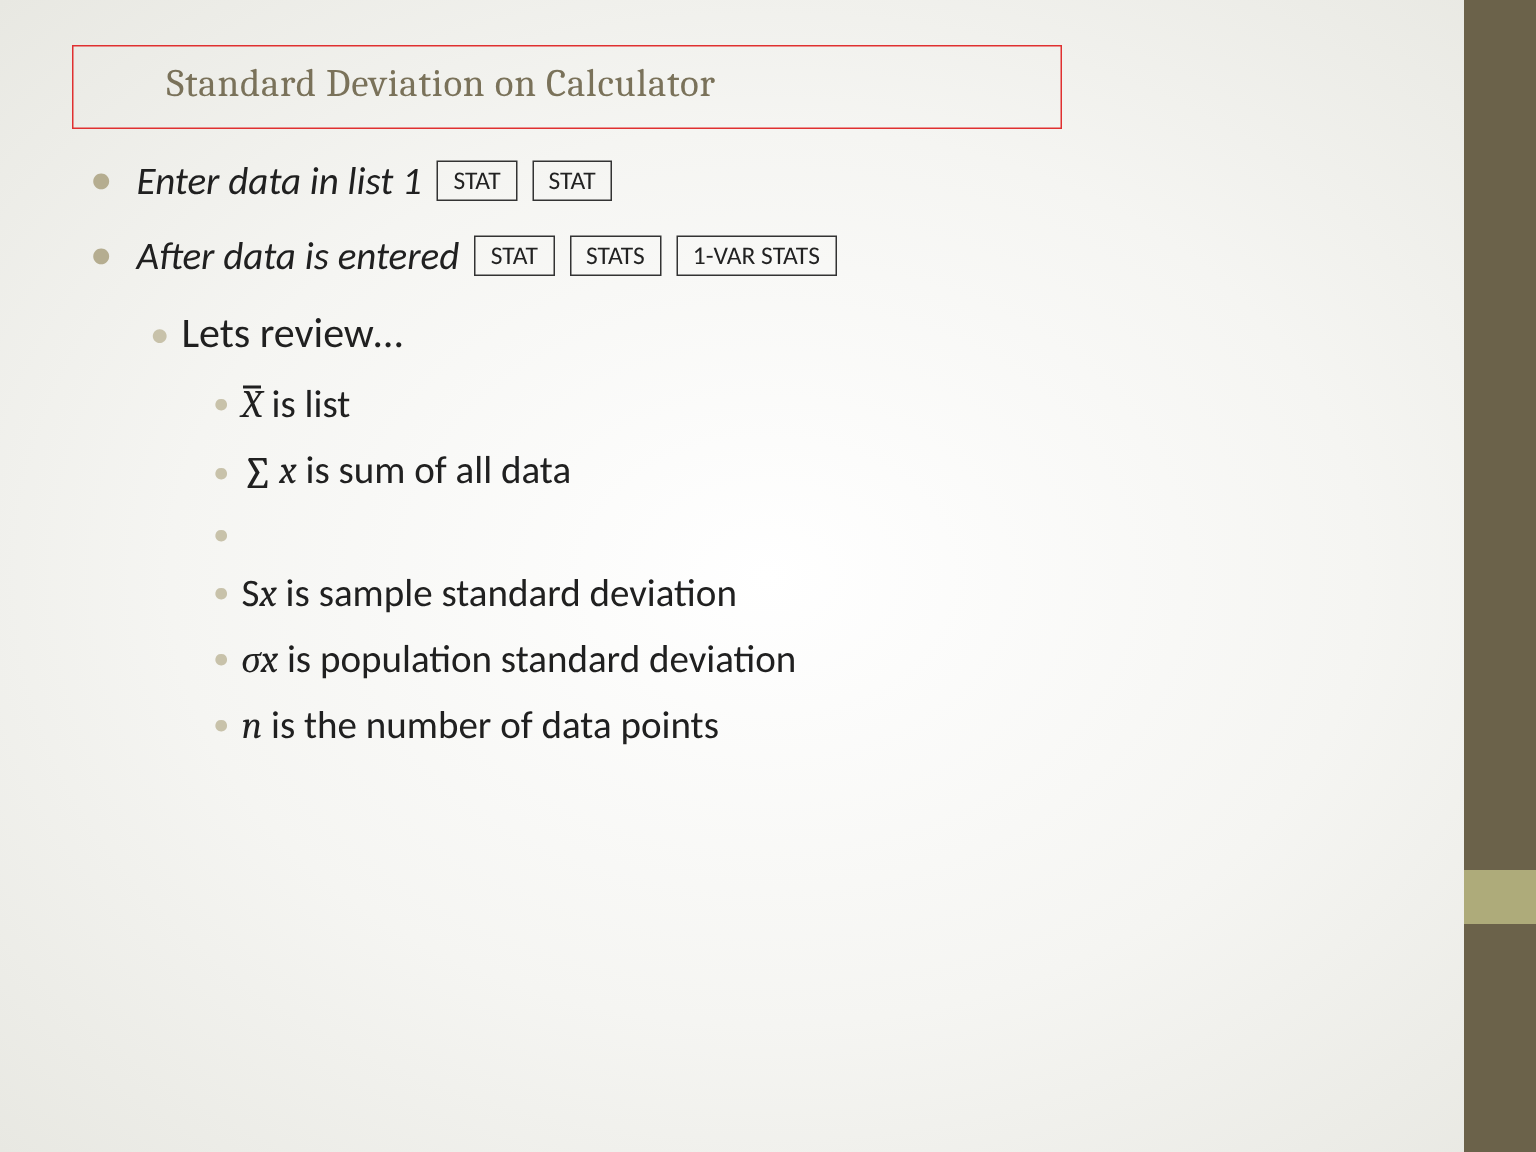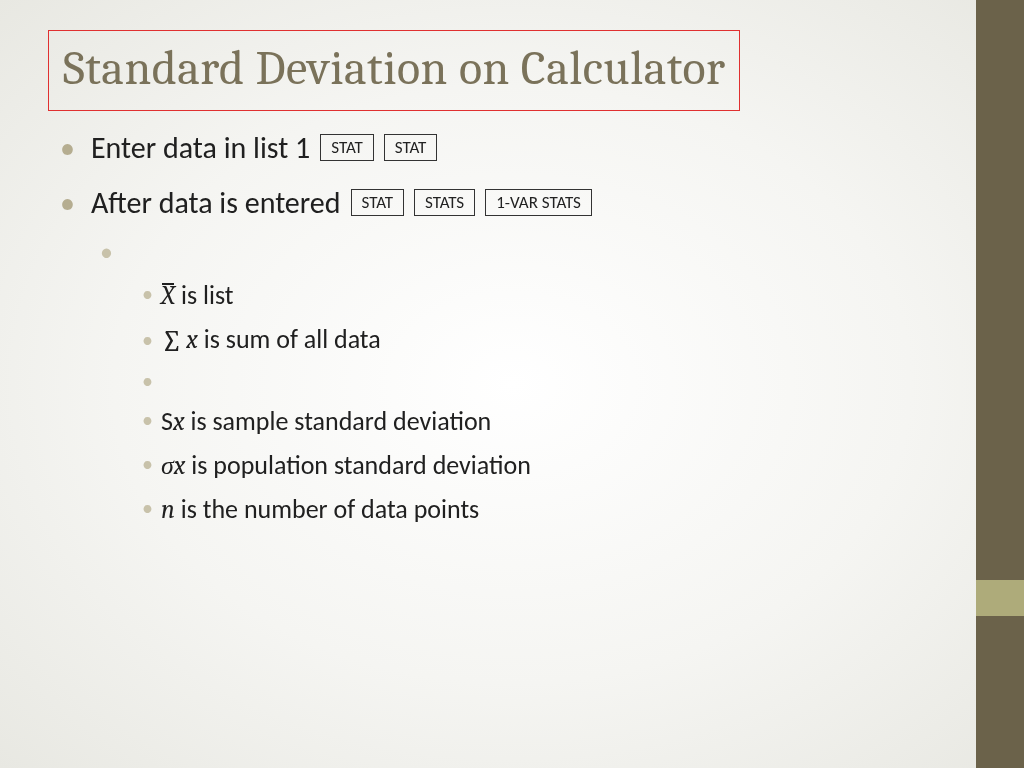--- a/index.html
+++ b/index.html
@@ -28,24 +28,25 @@
   }
   .title-box {
     border: 1px solid #e03030;
     padding: 10px 14px 14px 14px;
     margin-bottom: 18px;
     display: inline-block;
     min-width: 660px;
   }
   .title-text {
     font-family: "Cambria", Georgia, serif;
-    font-size: 48px;
+    font-size: 26px;
     font-weight: 400;
     color: #7a725a;
     letter-spacing: 0.5px;
+    margin-left: 48px;
   }
   .content {
     padding-left: 12px;
     color: #222;
   }
   .row1, .row2 {
     display: flex;
     align-items: center;
     gap: 10px;
     margin-bottom: 18px;
@@ -62,22 +63,23 @@
     line-height: 1;
     margin-right: 8px;
   }
   .bullet-sub2 {
     color: #c8c2aa;
     font-size: 22px;
     line-height: 1;
     margin-right: 8px;
   }
   .main-text {
-    font-size: 30px;
+    font-size: 26px;
     color: #202020;
+    font-style: italic;
   }
   .keybox {
     border: 1px solid #333;
     padding: 2px 10px;
     font-size: 17px;
     color: #222;
     background: transparent;
     white-space: nowrap;
   }
   .sub-row {
@@ -159,20 +161,21 @@
     <div class="row2">
       <span class="bullet-main">•</span>
       <span class="main-text">After data is entered</span>
       <span class="keybox">STAT</span>
       <span class="keybox">STATS</span>
       <span class="keybox">1-VAR STATS</span>
     </div>
 
     <div class="sub-row">
       <span class="bullet-sub">•</span>
+      <span class="sub-text">Lets review…</span>
     </div>
 
     <div class="sub2-row">
       <span class="bullet-sub2">•</span>
       <span class="sub2-text">
         <span class="xbar">X</span><span> is list</span>
       </span>
     </div>
 
     <div class="sub2-row">

